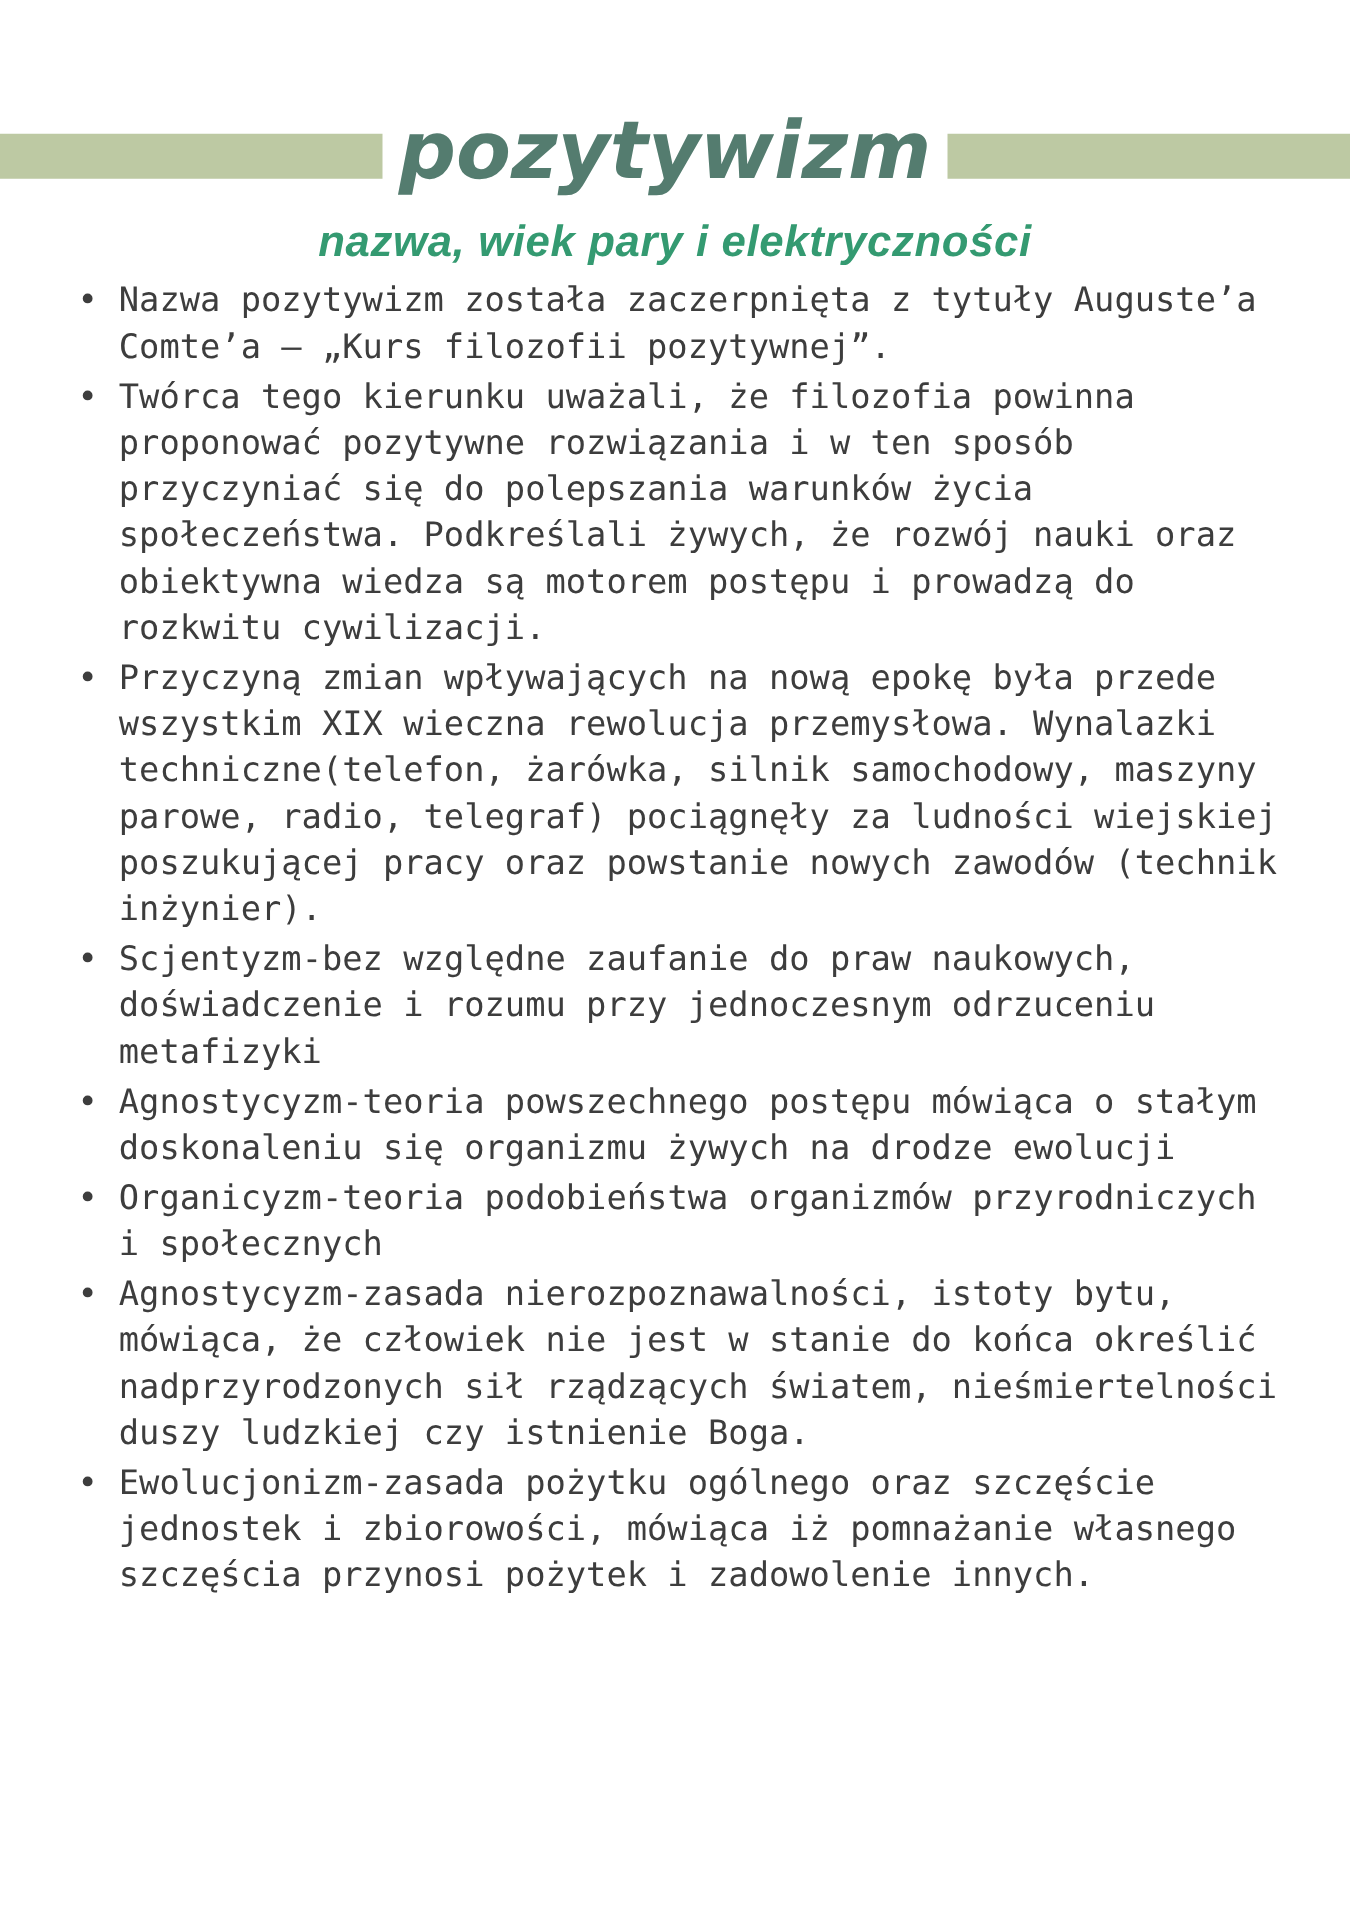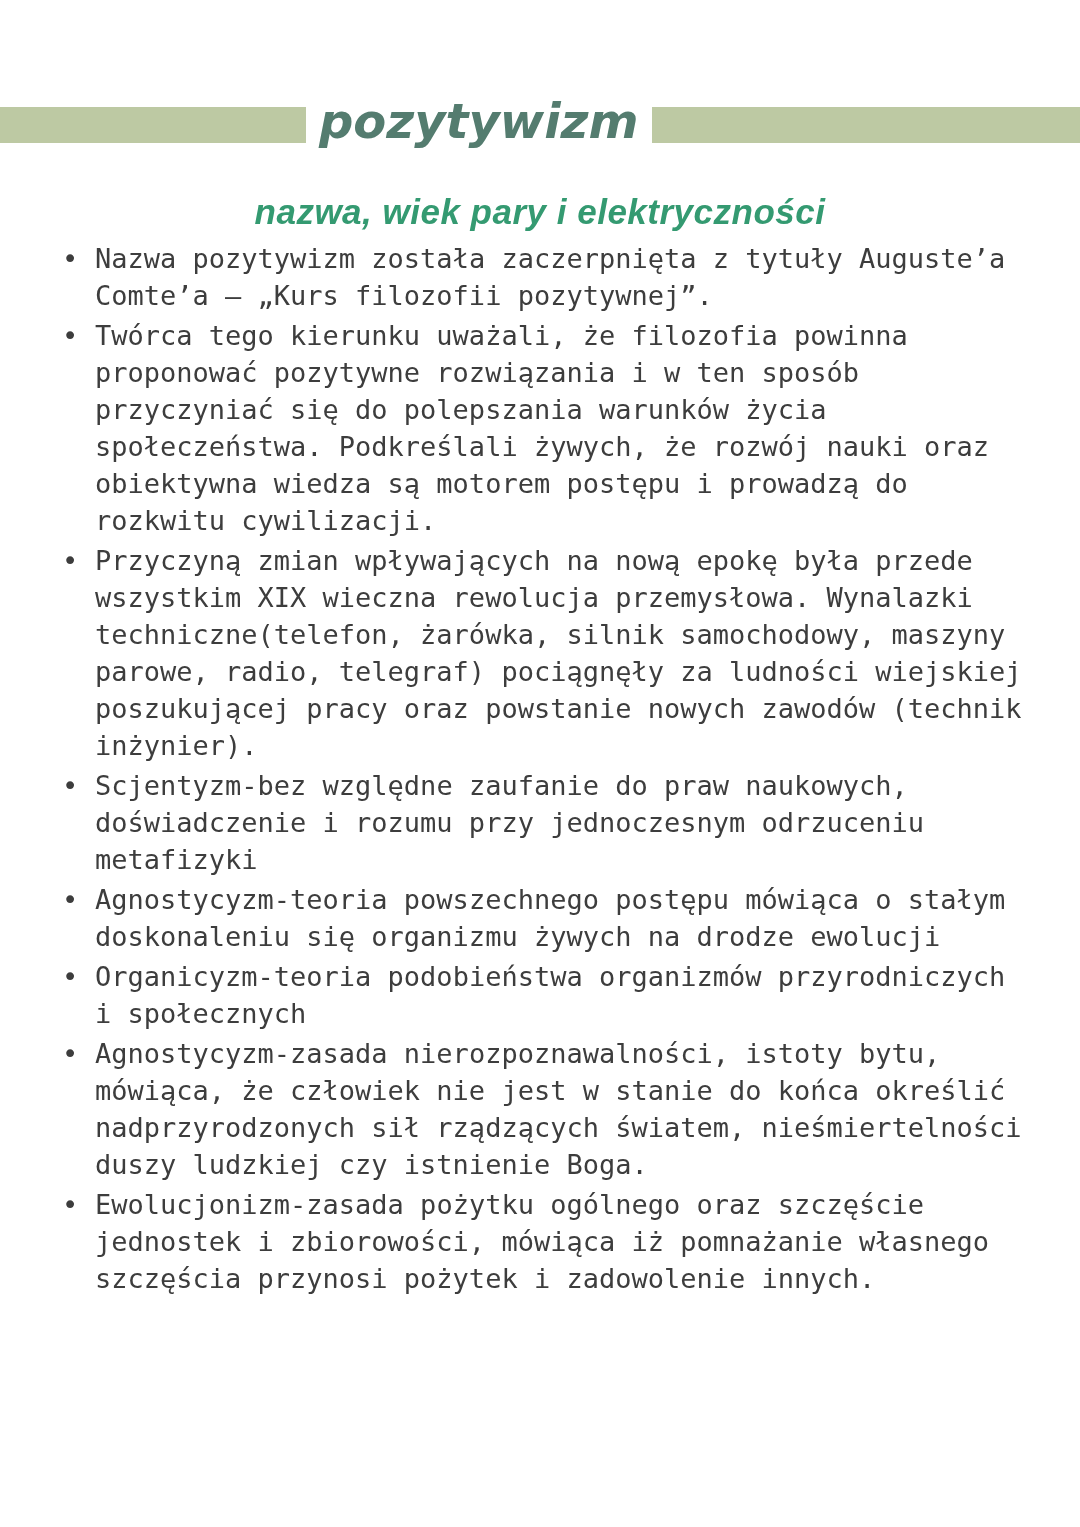--- a/index.html
+++ b/index.html
@@ -31,29 +31,29 @@
   }
   .banner-left { width: 306px; flex: none; }
   .banner-right { flex: 1; }
   .title {
     flex: none;
     margin: 0;
     padding: 0 13px;
     font-family: "DejaVu Sans", sans-serif;
     font-style: italic;
     font-weight: bold;
-    font-size: 48px;
+    font-size: 64px;
     line-height: 94px;
     color: #547c6f;
     letter-spacing: 0px;
     white-space: nowrap;
   }
   
   .section-heading {
-    margin: 22px 0 6px 0;
+    margin: 4px 0 6px 0;
     text-align: center;
     font-family: "Liberation Sans", sans-serif;
     font-style: italic;
     font-weight: bold;
     font-size: 35px;
     line-height: 44px;
     color: #349a71;
     letter-spacing: 0.5px;
   }
   

